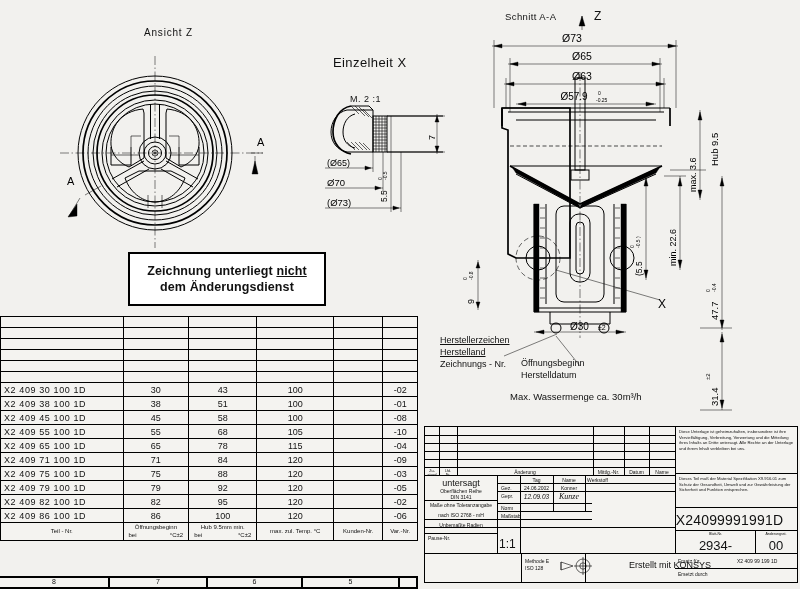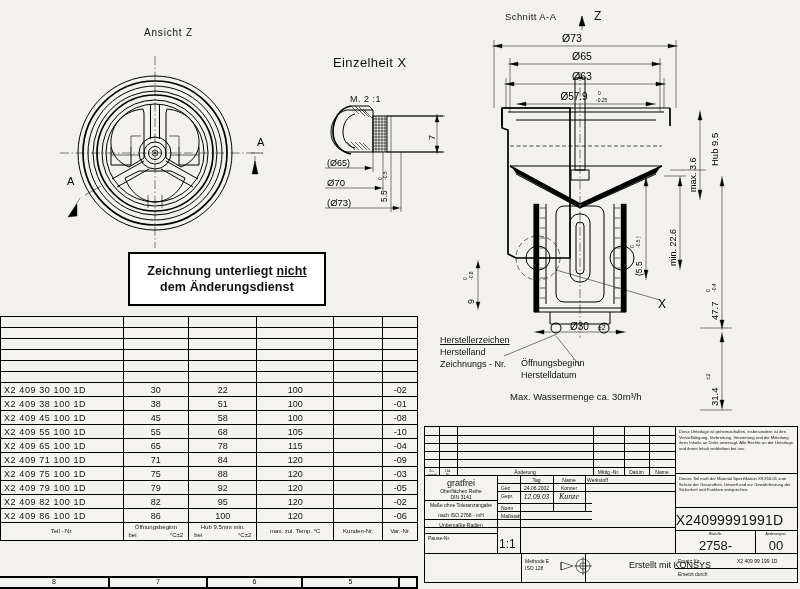--- a/index.html
+++ b/index.html
@@ -318,21 +318,21 @@
     <text x="56" y="212" font-size="5" font-family="Liberation Sans" transform="rotate(-90 56 212)">-0.4</text>
     <text x="58" y="326" font-size="9.5" font-family="Liberation Sans" transform="rotate(-90 58 326)">31.4</text>
     <text x="50" y="300" font-size="6" font-family="Liberation Sans" transform="rotate(-90 50 300)">±2</text>
   </svg>
 
   <svg width="230" height="80" style="left:432px;top:330px;">
     <path class="dim" d="M 72,26 L 125,4"></path>
     <path class="dim" d="M 148,36 L 124,6"></path>
   </svg>
   <div class="lbl md u" style="left:440px;top:336px;font-size:9px;">Herstellerzeichen</div>
-  <div class="lbl md" style="left:440px;top:348px;font-size:9px;">Herstelland</div>
+  <div class="lbl md" style="left:440px;top:348px;font-size:9px;text-decoration:underline;">Herstelland</div>
   <div class="lbl md" style="left:440px;top:360px;font-size:9px;">Zeichnungs - Nr.</div>
   <div class="lbl md" style="left:521px;top:359px;font-size:9px;">Öffnungsbeginn</div>
   <div class="lbl md" style="left:521px;top:371px;font-size:9px;">Herstelldatum</div>
 
   <div class="lbl" style="left:510px;top:392px;font-size:9.5px;">Max. Wassermenge ca. 30m³/h</div>
 
   <div id="warnbox">
     <div>
       <span>Zeichnung unterliegt <span class="u">nicht</span></span>
     </div>
@@ -385,21 +385,21 @@
           <td>&nbsp;</td>
           <td>&nbsp;</td>
           <td>&nbsp;</td>
           <td>&nbsp;</td>
           <td>&nbsp;</td>
           <td>&nbsp;</td>
         </tr>
         <tr>
           <td class="pn">X2 409 30 100 1D</td>
           <td>30</td>
-          <td>22</td>
+          <td>43</td>
           <td>100</td>
           <td>&nbsp;</td>
           <td>-02</td>
         </tr>
         <tr>
           <td class="pn">X2 409 38 100 1D</td>
           <td>38</td>
           <td>51</td>
           <td>100</td>
           <td>&nbsp;</td>
@@ -513,21 +513,21 @@
     <div class="ln vl" style="left:250px;top:0;height:126px;width:1.4px;"></div>
 
     <div class="cell" style="left:0;top:41px;width:14px;font-size:3.6px;text-align:center;">Zu-<br>stand</div>
     <div class="cell" style="left:14px;top:41px;width:18px;font-size:3.6px;text-align:center;">Lfd.<br>Nr.</div>
     <div class="cell" style="left:32px;top:42px;width:136px;text-align:center;">Änderung</div>
     <div class="cell" style="left:168px;top:42px;width:31px;text-align:center;">Mittlg.-Nr.</div>
     <div class="cell" style="left:199px;top:42px;width:25px;text-align:center;">Datum</div>
     <div class="cell" style="left:224px;top:42px;width:26px;text-align:center;">Name</div>
 
     <div class="ln vl" style="left:72px;top:48px;height:78px;"></div>
-    <div class="cell" style="left:0;top:50px;width:72px;text-align:center;font-size:9px;">gratfrei</div>
+    <div class="cell" style="left:0;top:50px;width:72px;text-align:center;font-size:9px;">untersagt</div>
     <div class="cell" style="left:0;top:61px;width:72px;text-align:center;">Oberflächen Reihe</div>
     <div class="cell" style="left:0;top:67px;width:72px;text-align:center;">DIN 3141</div>
     <div class="ln hl" style="left:0;top:73px;width:72px;"></div>
     <div class="cell" style="left:0;top:75px;width:72px;text-align:center;">Maße ohne Toleranzangabe</div>
     <div class="cell" style="left:0;top:85px;width:72px;text-align:center;">nach ISO 2768 - mH</div>
     <div class="ln hl" style="left:0;top:92px;width:72px;"></div>
     <div class="cell" style="left:0;top:95px;width:72px;text-align:center;">Unbemaßte Radien</div>
     <div class="ln hl" style="left:0;top:106px;width:72px;"></div>
     <div class="cell" style="left:1px;top:108px;width:72px;">Pause-Nr.</div>
 
@@ -555,21 +555,21 @@
 
     <div id="legal1" style="left:251px;top:0;width:121px;height:46px;">Diese Unterlage ist geheimzuhalten, insbesondere ist ihre Vervielfältigung, Verbreitung, Verwertung und die Mitteilung ihres Inhalts an Dritte untersagt. Alle Rechte an der Unterlage und ihrem Inhalt verbleiben bei uns.</div>
     <div class="ln hl" style="left:250px;top:46px;width:122px;"></div>
     <div id="legal2" style="left:251px;top:47px;width:121px;height:32px;">Dieses Teil muß der Material Spezifikation X9.916.01 zum Schutz der Gesundheit, Umwelt und zur Gewährleistung der Sicherheit und Funktion entsprechen.</div>
     <div class="ln hl" style="left:250px;top:80px;width:122px;height:1.4px;"></div>
 
     <div class="cell" style="left:244px;top:84px;width:121px;text-align:center;font-size:14px;letter-spacing:.2px;">X24099991991D</div>
     <div class="ln vl" style="left:330px;top:103px;height:23px;"></div>
     <div class="ln hl" style="left:250px;top:103px;width:122px;"></div>
     <div class="cell" style="left:251px;top:104px;width:79px;text-align:center;font-size:3.6px;">Blatt-Nr.</div>
-    <div class="cell" style="left:251px;top:110px;width:79px;text-align:center;font-size:13px;">2758-</div>
+    <div class="cell" style="left:251px;top:110px;width:79px;text-align:center;font-size:13px;">2934-</div>
     <div class="cell" style="left:330px;top:104px;width:42px;text-align:center;font-size:3.6px;">Änderungsst.</div>
     <div class="cell" style="left:330px;top:110px;width:42px;text-align:center;font-size:13px;">00</div>
 
     <div class="ln vl" style="left:96px;top:126px;height:29px;"></div>
     <div class="ln vl" style="left:160px;top:126px;height:29px;"></div>
     <div class="ln hl" style="left:250px;top:141px;width:122px;"></div>
     <div class="cell" style="left:98px;top:130px;width:40px;line-height:1.4;">
       <span>Methode E</span><br>
       <span>ISO 128</span>
     </div>

